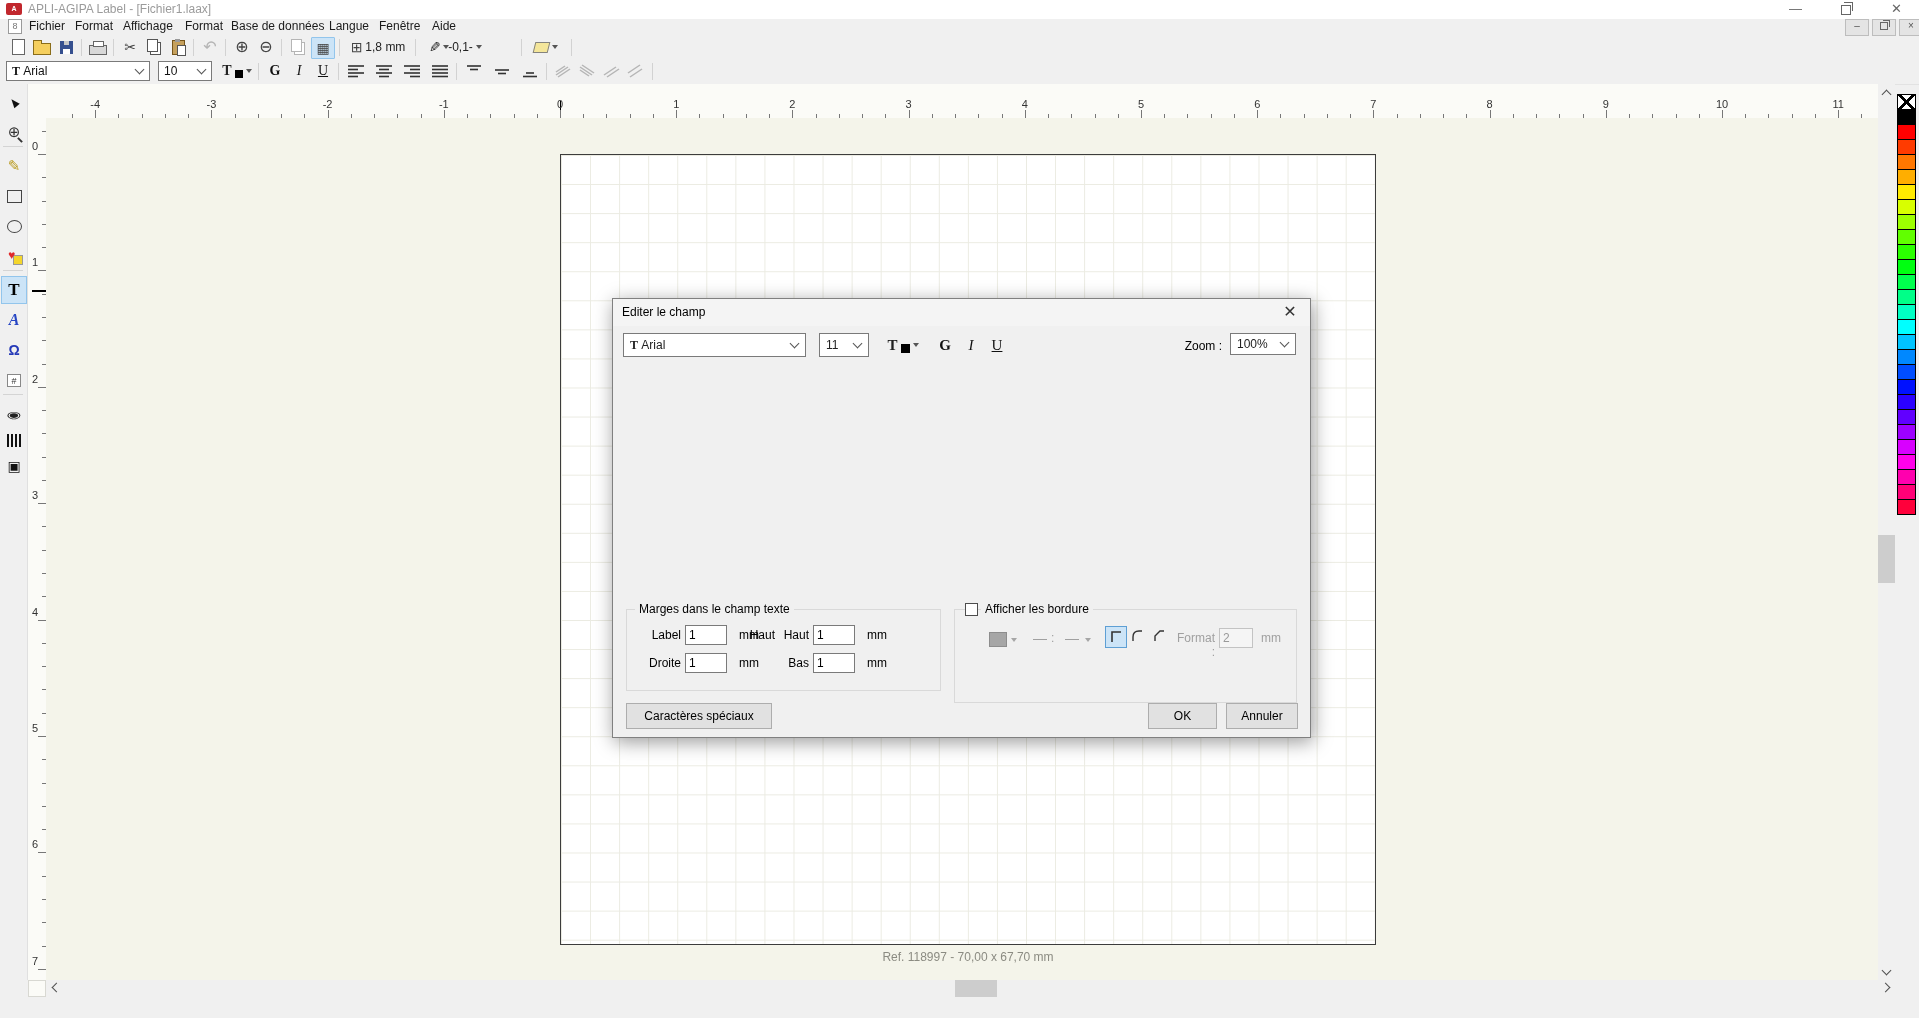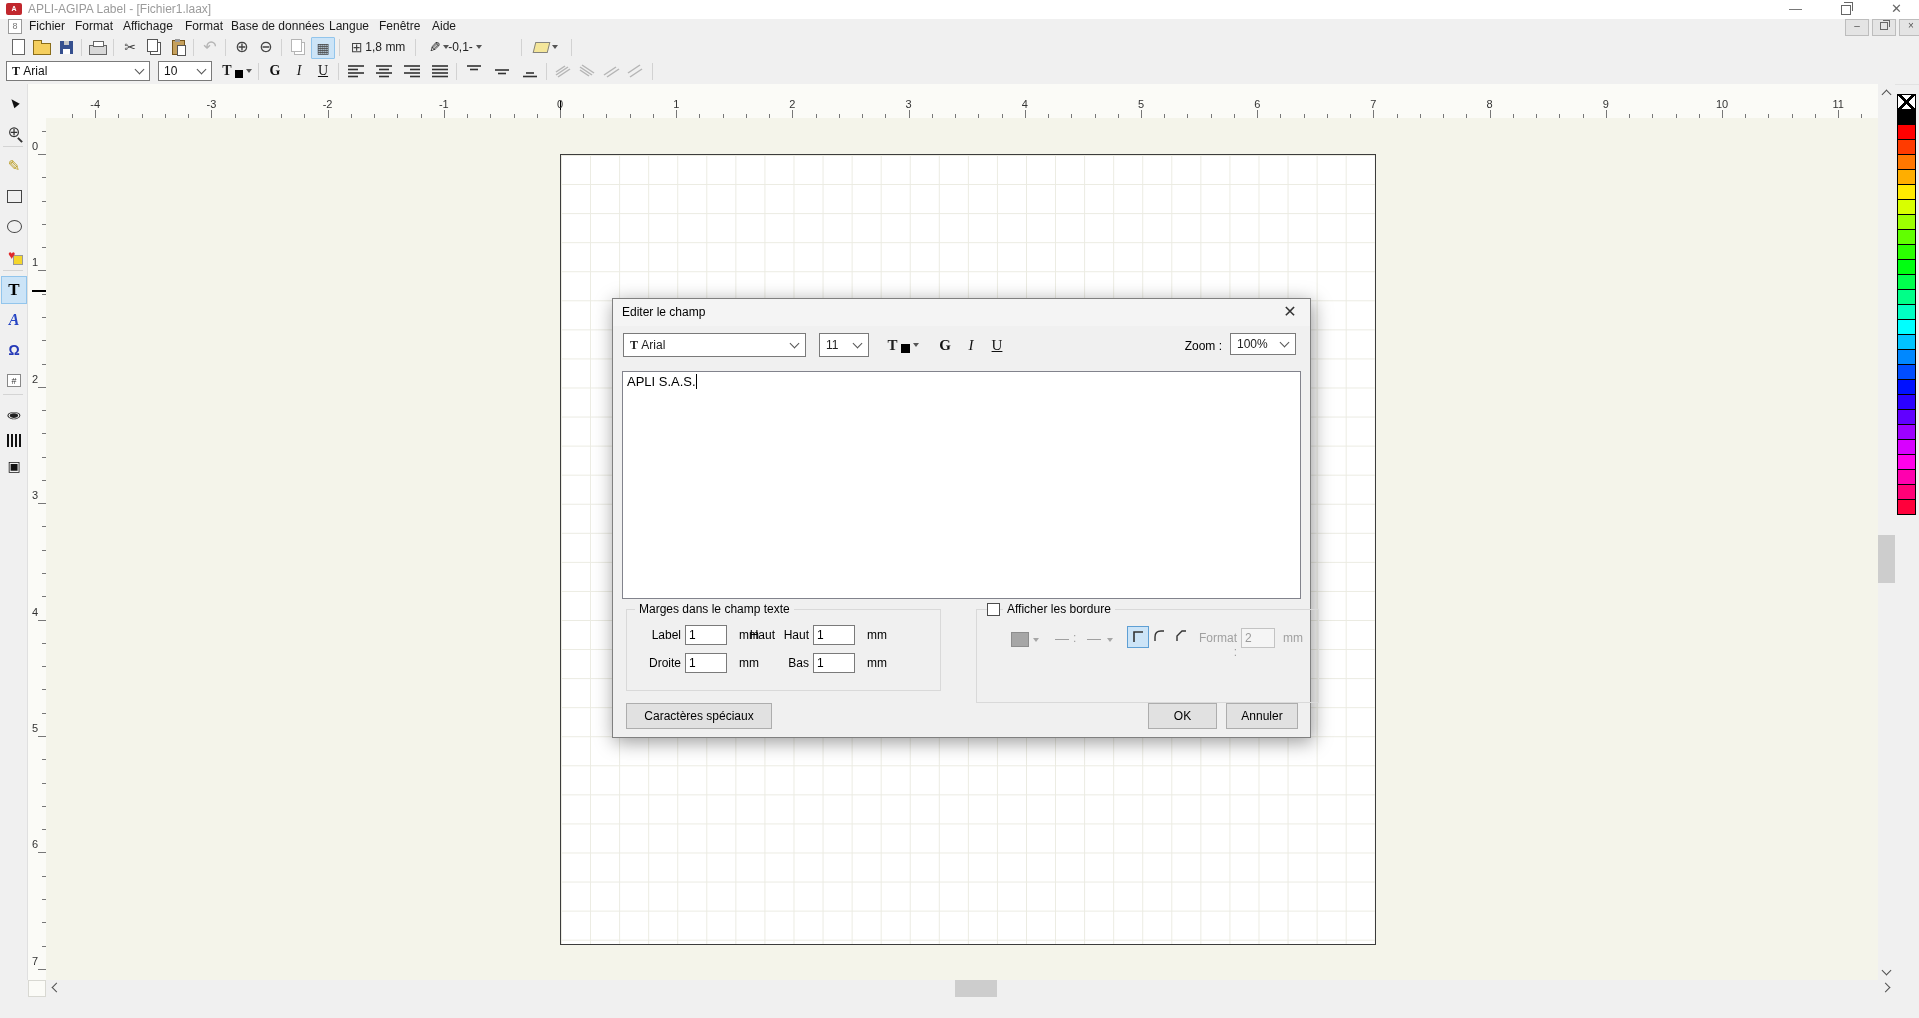--- a/index.html
+++ b/index.html
@@ -531,20 +531,21 @@
       <div class="rnumv" style="top: 254.8px;">2</div>
       <div class="rnumv" style="top: 371.2px;">3</div>
       <div class="rnumv" style="top: 487.6px;">4</div>
       <div class="rnumv" style="top: 604px;">5</div>
       <div class="rnumv" style="top: 720.4px;">6</div>
       <div class="rnumv" style="top: 836.8px;">7</div>
     </div>
 
   <div id="canvas">
     <div id="page"></div>
+    <div id="refline">Ref. 118997 - 70,00 x 67,70 mm</div>
   </div>
 
   <div id="palette">
       <div class="swatch none"></div>
       <div class="swatch" style="background: rgb(0, 0, 0);"></div>
       <div class="swatch" style="background: rgb(255, 0, 0);"></div>
       <div class="swatch" style="background: rgb(255, 59, 0);"></div>
       <div class="swatch" style="background: rgb(255, 119, 0);"></div>
       <div class="swatch" style="background: rgb(255, 174, 0);"></div>
       <div class="swatch" style="background: rgb(255, 234, 0);"></div>
@@ -616,42 +617,39 @@
     <div class="dfmt" style="left:321px;top:35px;font-weight:bold">G</div>
     <div class="dfmt" style="left:347px;top:35px;font-style:italic">I</div>
     <div class="dfmt" style="left:373px;top:35px;text-decoration:underline">U</div>
 
     <span class="mlabel" style="left:523px;top:40px;width:86px">Zoom :</span>
     <div class="dcombo" style="left:617px;top:34px;width:66px;height:22px">
       <span>100%</span>
       <span class="chev"></span>
     </div>
 
-    <div id="dlg-textarea">
-      <span>APLI S.A.S.</span><span class="caret"></span>
-    </div>
 
     <div class="groupbox" style="left:13px;top:310px;width:315px;height:82px">
       <span class="grouptitle">Marges dans le champ texte</span>
       <span class="mlabel" style="left:2px;top:18px;width:52px">Label</span>
       <input class="minput" style="left: 58px; top: 15px;" value="1">
       <span class="munit" style="left:112px;top:18px">mm</span>
       <span class="mlabel" style="left:100px;top:18px;width:52px;left:96px" style2="">Haut</span>
       <span class="mlabel" style="left:142px;top:18px;width:40px">Haut</span>
       <input class="minput" style="left: 186px; top: 15px;" value="1">
       <span class="munit" style="left:240px;top:18px">mm</span>
       <span class="mlabel" style="left:2px;top:46px;width:52px">Droite</span>
       <input class="minput" style="left: 58px; top: 43px;" value="1">
       <span class="munit" style="left:112px;top:46px">mm</span>
       <span class="mlabel" style="left:142px;top:46px;width:40px">Bas</span>
       <input class="minput" style="left: 186px; top: 43px;" value="1">
       <span class="munit" style="left:240px;top:46px">mm</span>
     </div>
 
-    <div class="groupbox" style="left:363px;top:310px;width:343px;height:94px">
+    <div class="groupbox" style="left:341px;top:310px;width:343px;height:94px">
       <div id="chkborder" style="left:10px;top:-7px"></div>
       <span class="grouptitle" style="left:26px">Afficher les bordure</span>
       <span style="position:absolute;left:34px;top:22px;width:16px;height:13px;background:#a6a6a6;border:1px solid #8d8d8d"></span>
       <span class="dd-arrow" style="position:absolute;left:56px;top:28px;border-top-color:#a6a6a6"></span>
       <span class="dis" style="position:absolute;left:78px;top:20px;font-size:14px">—</span>
       <span class="dis" style="position:absolute;left:96px;top:21px">:</span>
       <span class="dis" style="position:absolute;left:110px;top:20px;font-size:14px">—</span>
       <span class="dd-arrow" style="position:absolute;left:130px;top:28px;border-top-color:#a6a6a6"></span>
       <div class="cornerbtn sel" style="left:150px;top:16px">
         <svg width="16" height="16">

